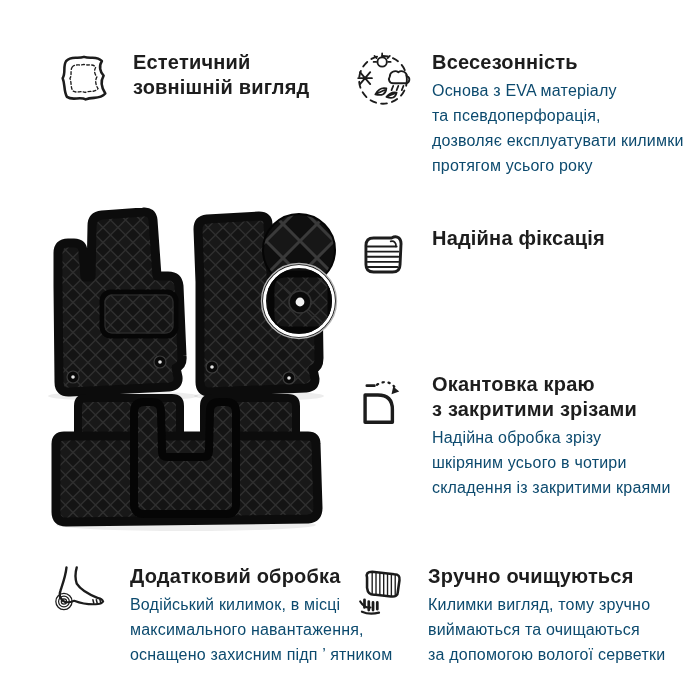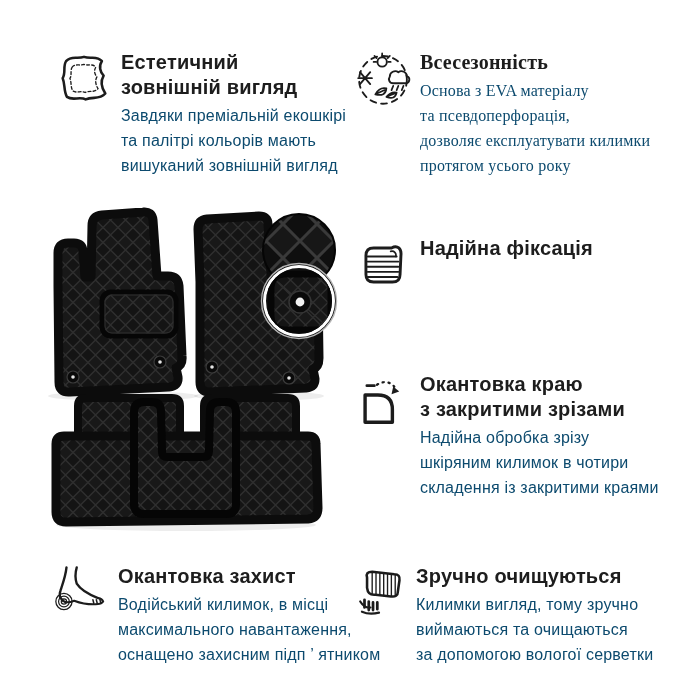--- a/index.html
+++ b/index.html
@@ -1,18 +1,18 @@
 <!DOCTYPE html>
 <html><head>
 <meta charset="utf-8">
 <style>
   html,body{margin:0;padding:0;background:#fff;}
   .canvas{position:relative;width:700px;height:700px;background:#fff;overflow:hidden;
           font-family:"Liberation Sans",sans-serif;color:#1d1d1d;}
-  .feature{position:absolute;display:flex;align-items:flex-start;gap:8px;}
+  .feature{position:absolute;display:flex;align-items:flex-start;gap:20px;}
   .feature .icon{flex:0 0 58px;width:58px;height:66px;display:flex;align-items:flex-start;justify-content:center;}
   .feature .icon svg{width:58px;height:58px;}
   .feature-title{font-size:20px;line-height:25px;font-weight:700;letter-spacing:.2px;
                  white-space:pre-line;color:#1d1d1d;}
   .feature-body{font-size:16px;line-height:25px;font-weight:400;margin-top:3px;
                 white-space:pre-line;color:#0c4a6e;letter-spacing:.2px;}
   .product{position:absolute;left:28px;top:190px;width:330px;height:360px;}
   .ic{stroke:#1c1c1c;fill:none;stroke-linecap:round;stroke-linejoin:round;}
 </style>
 </head>
@@ -91,27 +91,24 @@
   <div class="feature" style="left:55px;top:50px;">
     <span class="icon">
       <svg viewBox="0 0 68 68">
         <path class="ic" stroke-width="3" d="M13,13 C19,6 26,11 34,8 C42,11 49,6 55,13 C51,19 53,26 57,30 C53,37 55,45 59,51 C52,59 44,54 36,58 C29,54 21,60 14,55 C10,48 12,40 9,33 C13,27 9,19 13,13 Z"></path>
         <path class="ic" stroke-width="2.4" stroke-dasharray="5 4" transform="translate(34,34) scale(0.66) translate(-34,-34)" d="M13,13 C19,6 26,11 34,8 C42,11 49,6 55,13 C51,19 53,26 57,30 C53,37 55,45 59,51 C52,59 44,54 36,58 C29,54 21,60 14,55 C10,48 12,40 9,33 C13,27 9,19 13,13 Z"></path>
       </svg>
     </span>
     <div>
       <div class="feature-title">Естетичний
 зовнішній вигляд</div>
-      <div class="feature-body">Завдяки преміальній екошкірі
-та палітрі кольорів мають
-вишуканий зовнішній вигляд</div>
-    </div>
-  </div>
-
-  <div class="feature" style="left:354px;top:50px;font-family:Liberation Serif, serif;">
+    </div>
+  </div>
+
+  <div class="feature" style="left:354px;top:50px;">
     <span class="icon">
       <svg viewBox="0 0 68 68">
         <circle class="ic" cx="34" cy="35" r="28" stroke-width="2.2" stroke-dasharray="7 6"></circle>
         <circle class="ic" cx="33" cy="14" r="5.5" stroke-width="2.2"></circle>
         <path class="ic" stroke-width="2" d="M33,4 v3 M24,7 l2.5,2.5 M42,7 l-2.5,2.5 M23,14 h3 M43,14 h-3"></path>
         <path class="ic" stroke-width="2.2" d="M5,33 H21 M7,26 L19,40 M7,40 L19,26"></path>
         <path class="ic" stroke-width="2.2" d="M42,31 c0,-5 6,-8 10,-5 c4,-3 10,0 10,5 c4,1 4,7 -1,8 l-15,0 c-5,0 -6,-5 -4,-8 z"></path>
         <path class="ic" stroke-width="2" d="M46,42 l-2,5 M52,42 l-2,5 M58,42 l-2,5"></path>
         <path class="ic" stroke-width="2" d="M25,52 q5,-9 13,-7 q-1,10 -13,7 z M27,51 l9,-4"></path>
         <path class="ic" stroke-width="2" d="M38,55 q6,-7 12,-5 q-2,9 -12,5 z M40,54 l8,-3"></path>
@@ -119,21 +116,21 @@
     </span>
     <div>
       <div class="feature-title">Всесезонність</div>
       <div class="feature-body">Основа з EVA матеріалу
 та псевдоперфорація,
 дозволяє експлуатувати килимки
 протягом усього року</div>
     </div>
   </div>
 
-  <div class="feature" style="left:354px;top:236px;">
+  <div class="feature" style="left:354px;top:226px;">
     <span class="icon">
       <svg viewBox="0 0 68 68">
         <path class="ic" stroke-width="3.4" d="M44,14 c7,-4 12,1 11,9 L54,45 q0,9 -9,9 L23,54 q-9,0 -9,-9 L14,23 q0,-9 9,-9 Z"></path>
         <path class="ic" stroke-width="2" d="M43,18 c4,-1 7,2 6,6"></path>
         <path class="ic" stroke-width="2.2" d="M16,24 H50 M16,30 H52 M16,36 H52 M16,42 H52 M16,48 H51"></path>
       </svg>
     </span>
     <div>
       <div class="feature-title">Надійна фіксація</div>
     </div>
@@ -145,39 +142,39 @@
         <path class="ic" stroke-width="4" d="M13,27 L13,59 L45,59 L45,44 Q45,27 28,27 Z"></path>
         <path class="ic" stroke-width="3" d="M15,16 h9"></path>
         <path class="ic" stroke-width="2.6" stroke-dasharray="1.5 5.5" d="M27,15 C36,9 46,12 50,22"></path>
         <path d="M46,17 L53,23 L44,26 Z" fill="#1c1c1c"></path>
       </svg>
     </span>
     <div>
       <div class="feature-title">Окантовка краю
 з закритими зрізами</div>
       <div class="feature-body">Надійна обробка зрізу
-шкіряним килимок в чотири
+шкіряним усього в чотири
 складення із закритими краями</div>
     </div>
   </div>
 
   <div class="feature" style="left:52px;top:564px;">
     <span class="icon">
       <svg viewBox="0 0 68 68">
         <path class="ic" stroke-width="2.8" d="M17,4 C16,14 13,22 10,31 C8,36 9,40 13,43"></path>
         <path class="ic" stroke-width="2.8" d="M29,4 C27,11 27,17 29,23 C34,31 44,36 54,40"></path>
         <path class="ic" stroke-width="2.4" d="M54,40 q5,1 6,4 q-2,3 -6,3 C44,48 34,46 26,43 C21,45 16,46 13,43"></path>
         <path class="ic" stroke-width="1.8" d="M56,41 l1,4 M52,42 l1,4 M48,42 l1,4"></path>
         <circle class="ic" cx="14" cy="44" r="9.5" stroke-width="1.5"></circle>
         <circle class="ic" cx="14" cy="44" r="6.3" stroke-width="1.4"></circle>
         <circle class="ic" cx="14" cy="44" r="3.1" stroke-width="1.4"></circle>
       </svg>
     </span>
     <div>
-      <div class="feature-title">Окантовка захист</div>
+      <div class="feature-title">Додатковий обробка</div>
       <div class="feature-body">Водійський килимок, в місці
 максимального навантаження,
 оснащено захисним підп ’ ятником</div>
     </div>
   </div>
 
   <div class="feature" style="left:350px;top:564px;">
     <span class="icon">
       <svg viewBox="0 0 68 68">
         <defs>

